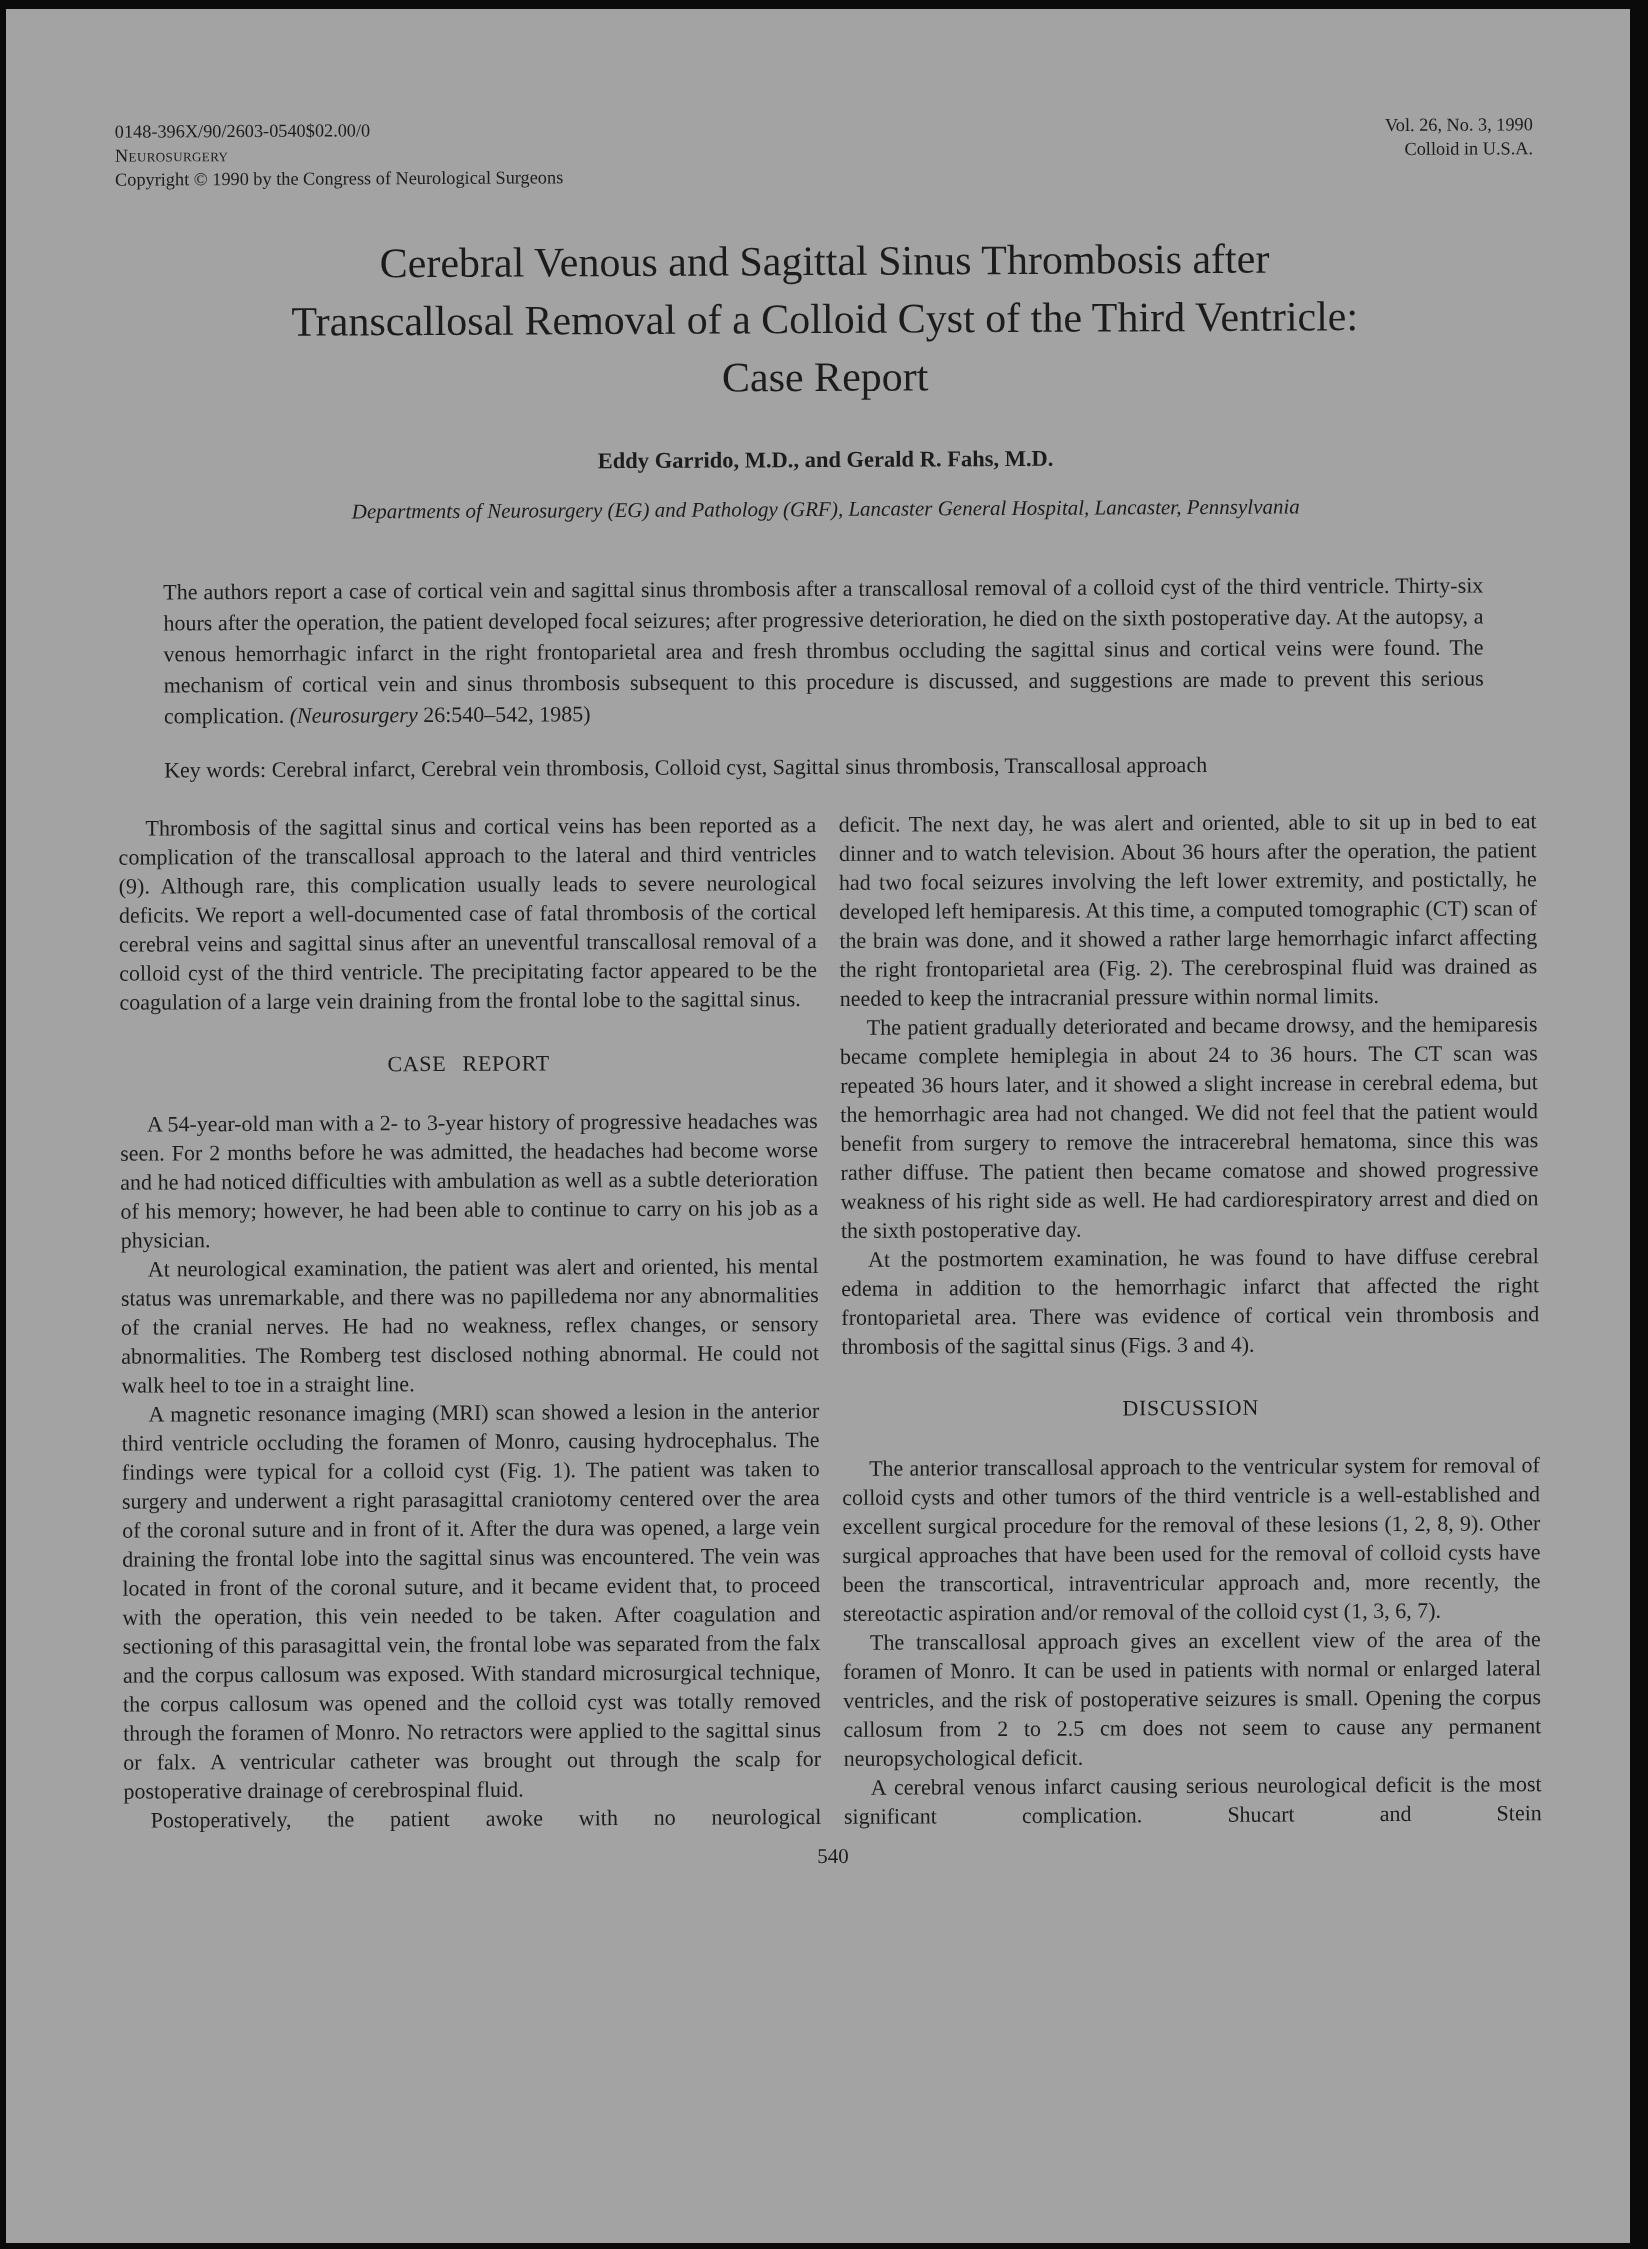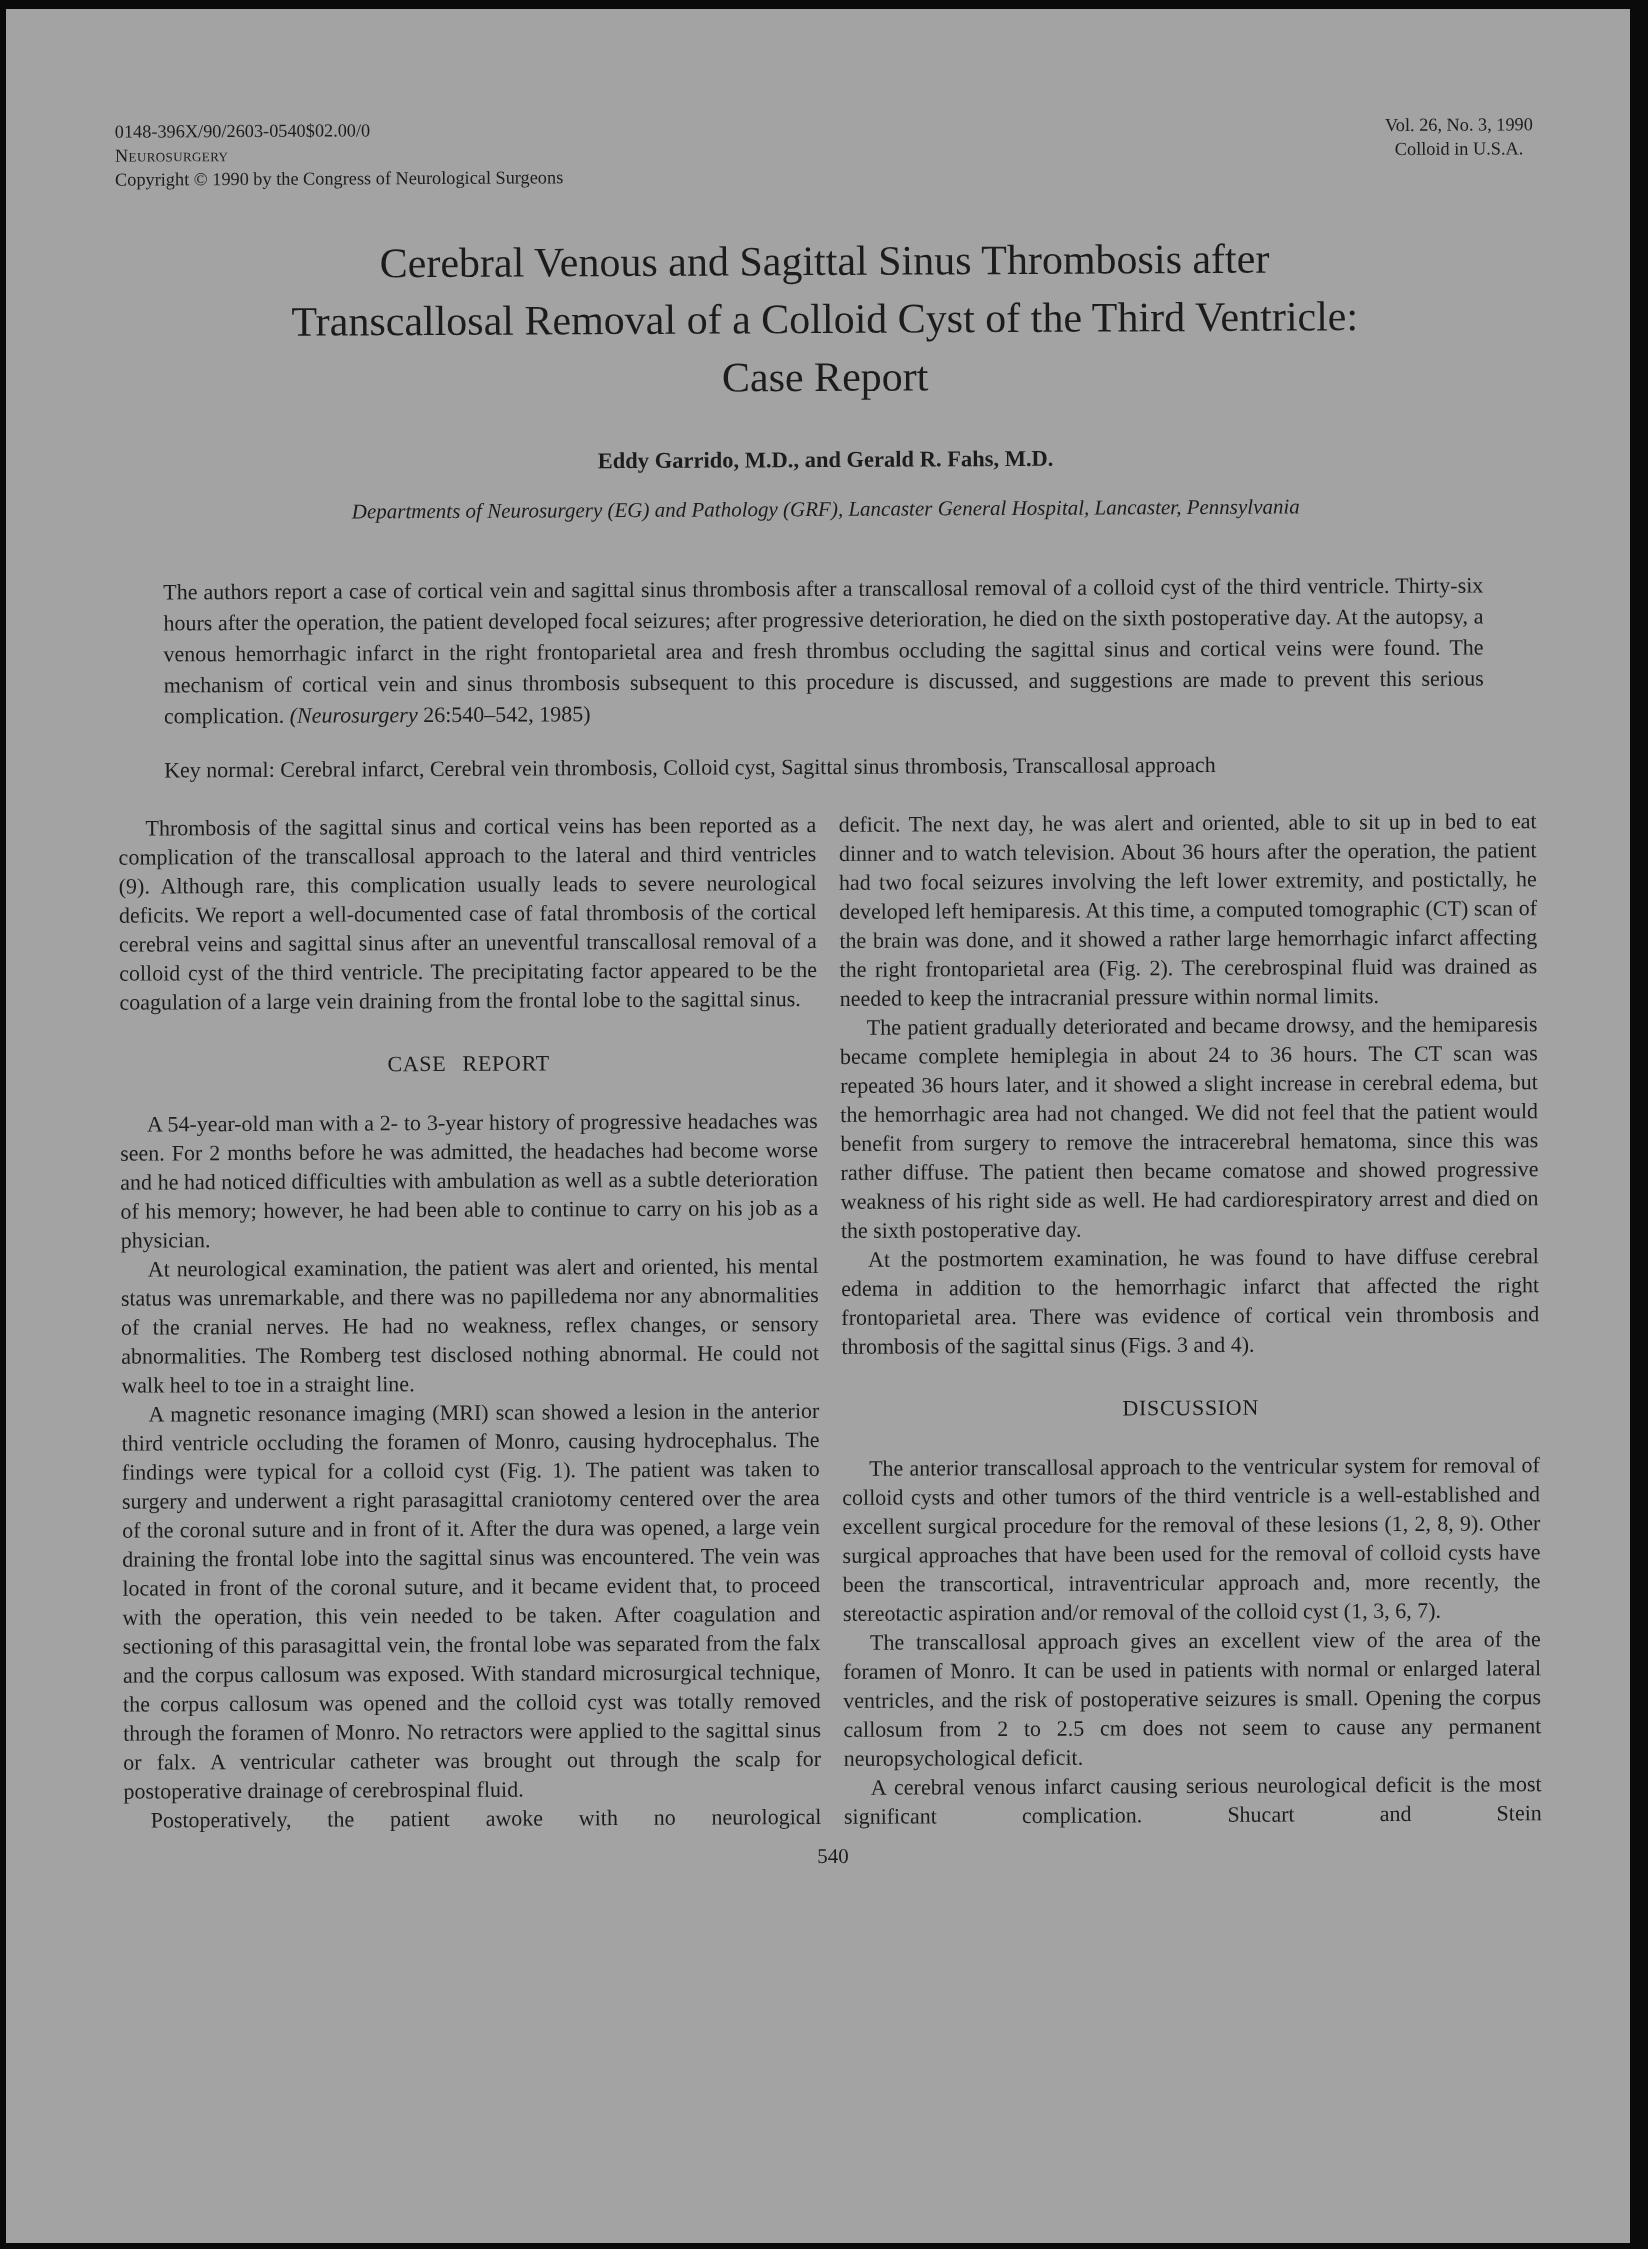--- a/index.html
+++ b/index.html
@@ -18,21 +18,21 @@
   }
   .content {
     position: absolute; inset: 0;
     padding: 107px 92px 0 114px;
     transform: rotate(-0.3deg);
   }
   
   .hdr { display: flex; justify-content: space-between; font-size: 18.3px; line-height: 24px; }
   .hdr-left div, .hdr-right div { white-space: nowrap; }
   .journal-name { font-variant: small-caps; letter-spacing: 0.4px; }
-  .hdr-right { text-align: center; }
+  .hdr-right { text-align: right; }
   
   .title { text-align: center; font-size: 42px; line-height: 58px; margin-top: 44px; }
   .authors { text-align: center; font-weight: bold; font-size: 22.5px; margin-top: 41px; }
   .affiliation { text-align: center; font-style: italic; font-size: 21px; margin-top: 24px; }
   
   .abstract {
     margin: 51px 52px 0 46px;
     font-size: 22px; line-height: 31px;
     text-align: justify;
   }
@@ -78,21 +78,21 @@
     <div class="authors">Eddy Garrido, M.D., and Gerald R. Fahs, M.D.</div>
     <div class="affiliation">Departments of Neurosurgery (EG) and Pathology (GRF), Lancaster General Hospital, Lancaster, Pennsylvania</div>
 
     <div class="abstract">
       <span>The authors report a case of cortical vein and sagittal sinus thrombosis after a transcallosal removal of a colloid cyst of the third ventricle. Thirty-six hours after the operation, the patient developed focal seizures; after progressive deterioration, he died on the sixth postoperative day. At the autopsy, a venous hemorrhagic infarct in the right frontoparietal area and fresh thrombus occluding the sagittal sinus and cortical veins were found. The mechanism of cortical vein and sinus thrombosis subsequent to this procedure is discussed, and suggestions are made to prevent this serious complication.</span>
       <span class="it">(Neurosurgery</span>
       <span>26:540–542, 1985)</span>
     </div>
 
     <div class="keywords">
-      <span>Key normal:</span>
+      <span>Key words:</span>
       <span>Cerebral infarct, Cerebral vein thrombosis, Colloid cyst, Sagittal sinus thrombosis, Transcallosal approach</span>
     </div>
 
     <div class="columns">
       <div class="col">
         <p>Thrombosis of the sagittal sinus and cortical veins has been reported as a complication of the transcallosal approach to the lateral and third ventricles (9). Although rare, this complication usually leads to severe neurological deficits. We report a well-documented case of fatal thrombosis of the cortical cerebral veins and sagittal sinus after an uneventful transcallosal removal of a colloid cyst of the third ventricle. The precipitating factor appeared to be the coagulation of a large vein draining from the frontal lobe to the sagittal sinus.</p>
         <h3 class="section-h">CASE REPORT</h3>
         <p>A 54-year-old man with a 2- to 3-year history of progressive headaches was seen. For 2 months before he was admitted, the headaches had become worse and he had noticed difficulties with ambulation as well as a subtle deterioration of his memory; however, he had been able to continue to carry on his job as a physician.</p>
         <p>At neurological examination, the patient was alert and oriented, his mental status was unremarkable, and there was no papilledema nor any abnormalities of the cranial nerves. He had no weakness, reflex changes, or sensory abnormalities. The Romberg test disclosed nothing abnormal. He could not walk heel to toe in a straight line.</p>
         <p>A magnetic resonance imaging (MRI) scan showed a lesion in the anterior third ventricle occluding the foramen of Monro, causing hydrocephalus. The findings were typical for a colloid cyst (Fig. 1). The patient was taken to surgery and underwent a right parasagittal craniotomy centered over the area of the coronal suture and in front of it. After the dura was opened, a large vein draining the frontal lobe into the sagittal sinus was encountered. The vein was located in front of the coronal suture, and it became evident that, to proceed with the operation, this vein needed to be taken. After coagulation and sectioning of this parasagittal vein, the frontal lobe was separated from the falx and the corpus callosum was exposed. With standard microsurgical technique, the corpus callosum was opened and the colloid cyst was totally removed through the foramen of Monro. No retractors were applied to the sagittal sinus or falx. A ventricular catheter was brought out through the scalp for postoperative drainage of cerebrospinal fluid.</p>

